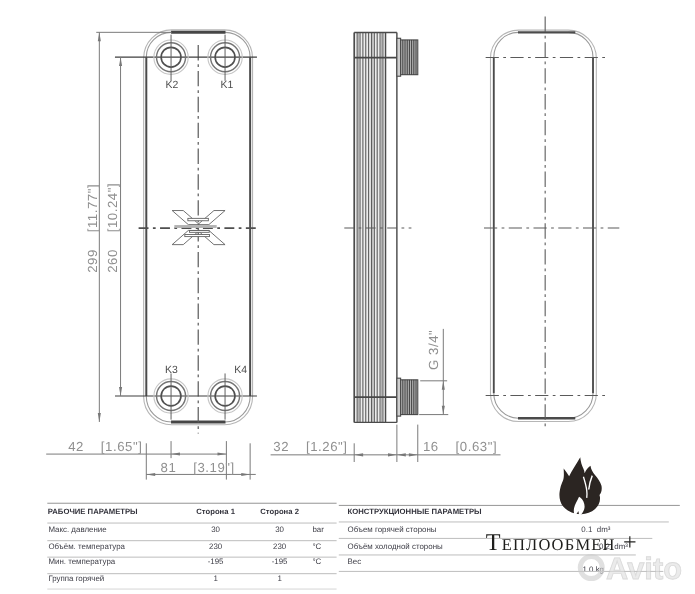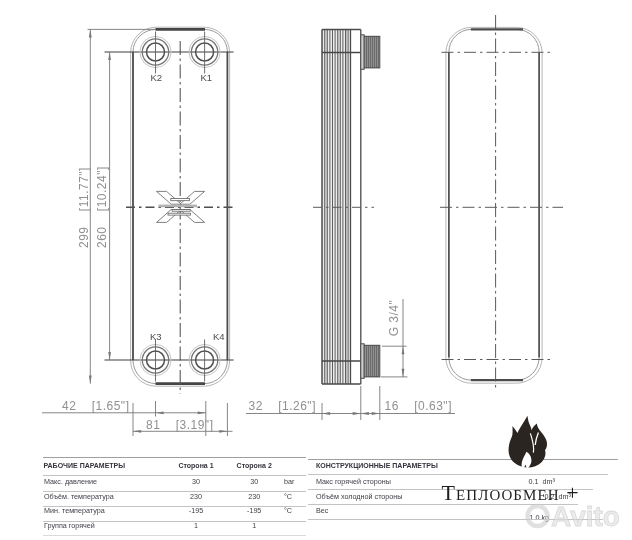--- a/index.html
+++ b/index.html
@@ -220,21 +220,21 @@
 <div class="t tc" style="left:178px;top:521px;width:36px;text-align:center;">1</div>
 <div class="t tc" style="left:236.2px;top:521px;width:36px;text-align:center;">1</div>
 <div class="ln" style="left:42.5px;top:535.2px;width:263.5px;background:#dadada;"></div>
 
 <div class="ln" style="left:308px;top:459.4px;width:310px;background:#9f9f9f;"></div>
 
 <div class="t th" style="left:316px;top:462px;">КОНСТРУКЦИОННЫЕ ПАРАМЕТРЫ</div>
 
 <div class="ln" style="left:308px;top:474.4px;width:300px;"></div>
 
-<div class="t tc" style="left:316px;top:476.9px;">Макс горячей стороны</div>
+<div class="t tc" style="left:316px;top:476.9px;">Объем горячей стороны</div>
 <div class="t tc" style="left:528.5px;top:476.9px;">0.1&nbsp;&nbsp;dm³</div>
 <div class="ln" style="left:308px;top:489.2px;width:285px;"></div>
 
 <div class="t tc" style="left:316px;top:491.5px;">Объём холодной стороны</div>
 <div class="t tc" style="left:528.5px;top:491.5px;padding-left:16px;">0.2&nbsp;&nbsp;dm³</div>
 <div class="ln" style="left:308px;top:503.8px;width:270px;"></div>
 
 <div class="t tc" style="left:316px;top:506.3px;">Вес</div>
 <div class="t tc" style="left:529.5px;top:513px;">1.0&nbsp;kg</div>
 <div class="ln" style="left:308px;top:519px;width:295px;"></div>

